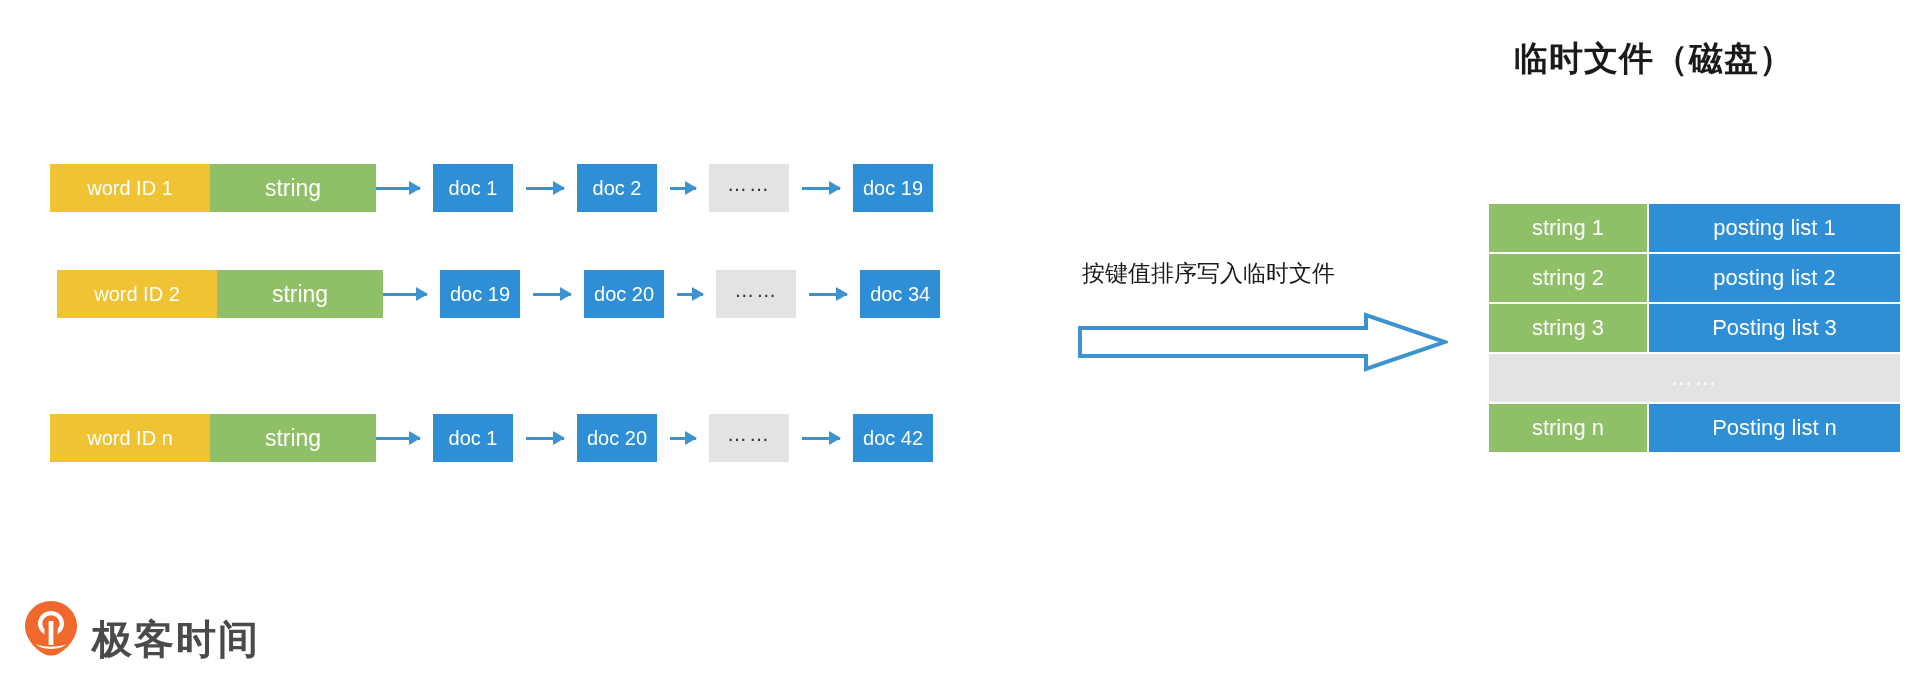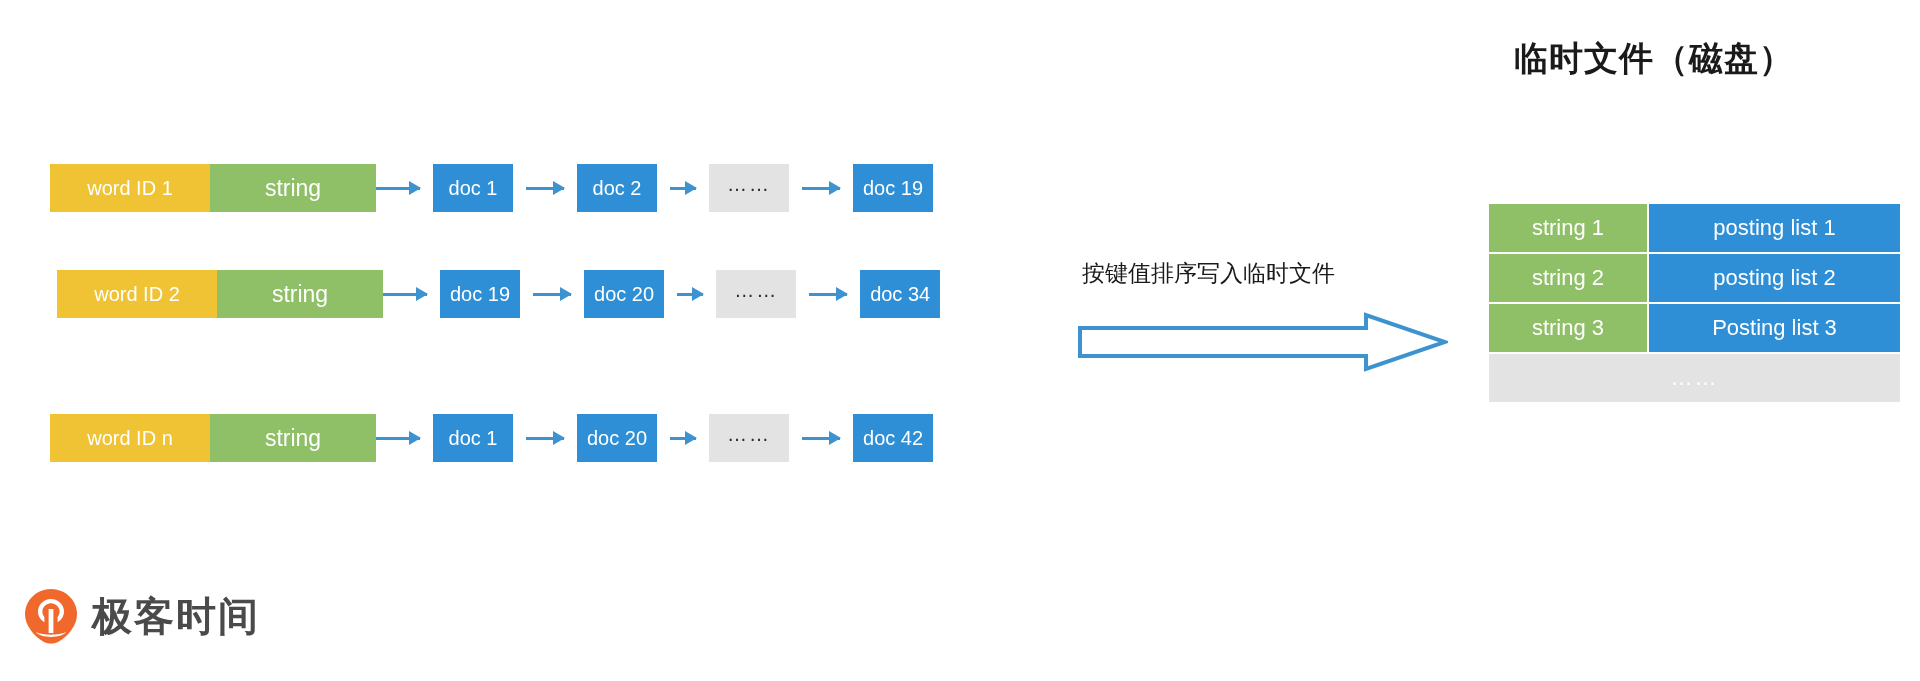--- a/index.html
+++ b/index.html
@@ -174,20 +174,21 @@
   #logo-mark {
     width: 54px;
     height: 56px;
   }
   #logo-text {
     font-size: 40px;
     font-weight: 700;
     color: #4a4a4a;
     letter-spacing: 2px;
     font-family: Liberation Serif, serif;
+    margin-top: 24px;
   }
 </style>
 </head>
 <body>
 
 <div id="stage">
 
 
   <div id="title-temp" class="section-title">临时文件（磁盘）</div>
 
@@ -251,20 +252,24 @@
       <tr>
         <td class="c-string">string 2</td>
         <td class="c-posting">posting list 2</td>
       </tr>
       <tr>
         <td class="c-string">string 3</td>
         <td class="c-posting">Posting list 3</td>
       </tr>
       <tr>
         <td class="c-ellipsis" colspan="2">……</td>
+      </tr>
+      <tr>
+        <td class="c-string">string n</td>
+        <td class="c-posting">Posting list n</td>
       </tr>
     </tbody>
   </table>
 
   <div id="logo">
     <svg id="logo-mark" viewBox="0 0 54 56">
       <path d="M27 1 C12.6 1 1 12.3 1 26.2 C1 36.6 9 48 20.5 54.2 C23.9 56 30.1 56 33.5 54.2 C45 48 53 36.6 53 26.2 C53 12.3 41.4 1 27 1 Z" fill="#F0682B"></path>
       <path d="M27 11 C19.8 11 14 16.6 14 23.5 C14 28 16.5 32 20.4 34.2 L20.4 28.9 C19.1 27.5 18.4 25.6 18.4 23.5 C18.4 18.9 22.3 15.2 27 15.2 C31.7 15.2 35.6 18.9 35.6 23.5 C35.6 25.6 34.9 27.5 33.6 28.9 L33.6 34.2 C37.5 32 40 28 40 23.5 C40 16.6 34.2 11 27 11 Z" fill="#ffffff"></path>
       <rect x="24.6" y="21" width="4.8" height="24" fill="#ffffff"></rect>
       <path d="M12 44 C17 50.5 37 50.5 42 44 C36 47.5 18 47.5 12 44 Z" fill="#ffffff"></path>

